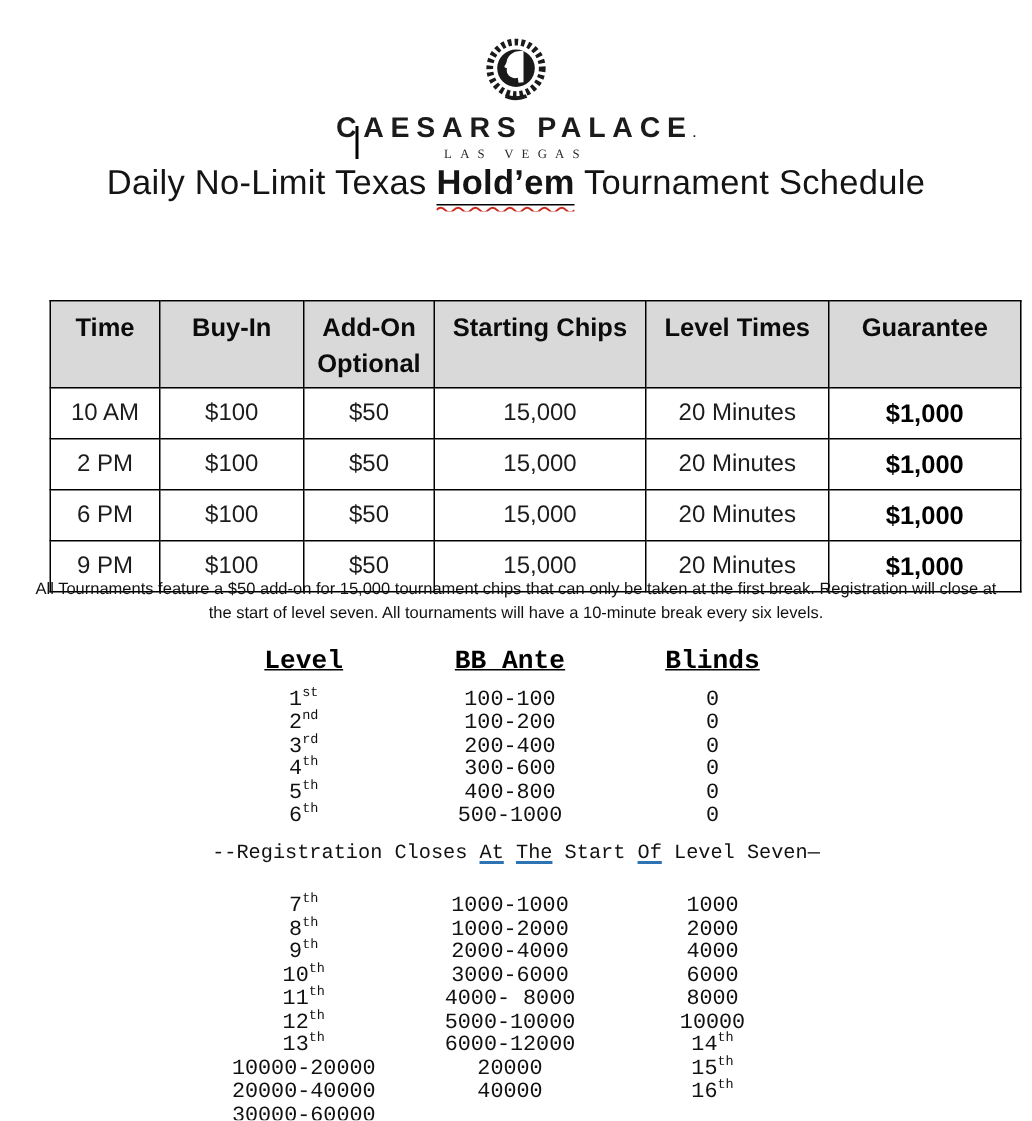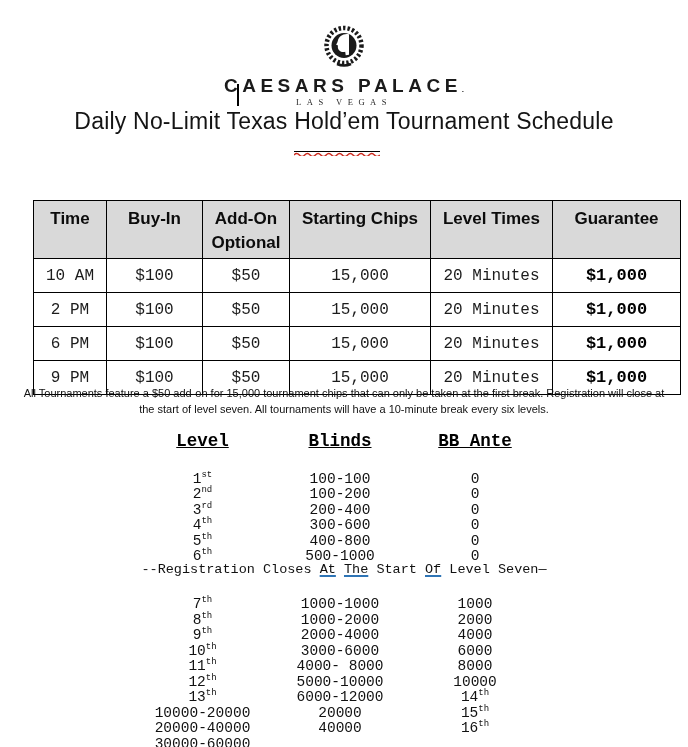--- a/index.html
+++ b/index.html
@@ -18,48 +18,48 @@
   }
   .brand .tm-dot { font-size:8px; letter-spacing:0; vertical-align:baseline; }
   .location { margin-top:0px; font-size:8.5px; letter-spacing:5.5px; color:#2a2a2a; font-family:"Liberation Serif", serif; }
   .caret { position:absolute; left:237px; top:84px; width:2px; height:22px; background:#000; }
 
   
   .doc-title {
     position:absolute; top:108px; left:0; width:100%; text-align:center;
     font-size:23px; font-weight:400; color:#141414; letter-spacing:0.2px;
   }
-  .misspell { position:relative; border-bottom:1.5px solid #000; padding-bottom:17px; }
+  .misspell { position:relative; border-bottom:1.5px solid #000; padding-bottom:2px;font-weight:bold; }
   .misspell svg { position:absolute; left:0; bottom:-5px; width:100%; height:4px; }
 
   
   .sched { position:absolute; left:33px; top:200px; border-collapse:collapse; table-layout:fixed; }
   .sched td, .sched th { border:1.5px solid #000; text-align:center; }
   .sched th {
     background:#d9d9d9; font-size:17px; font-weight:700; vertical-align:top;
     padding-top:6px; height:58px; line-height:1.4; color:#0c0c0c;
   }
-  .sched td { height:34px; font-size:16px; vertical-align:middle; color:#1c1c1c;font-family:Liberation Mono, monospace; }
+  .sched td { height:34px; font-size:16px; vertical-align:middle; color:#1c1c1c; }
   .sched td.big { font-size:17px; font-weight:700; color:#000; }
 
   
   .note {
     position:absolute; top:385px; left:0; width:100%; text-align:center;
     font-size:11px; line-height:16px; color:#111;
   }
 
   
   .serif { font-family:Liberation Mono, monospace; }
   .bgrid { position:absolute; left:0; width:688px; }
   .bgrid .grid-inner { display:grid; grid-template-columns:145px 130px 140px; margin-left:130px; }
   .bhead { top:431px; }
   .bhead .cell { font-size:17.5px; font-weight:700; text-decoration:underline; text-align:center; color:#000; }
   .brows .grid-inner { grid-auto-rows:15.4px; }
   .brows .cell { font-size:14.5px; line-height:15.4px; text-align:center; color:#111; }
-  .b-early { top:472px; }
+  .b-early { top:460px; }
   .b-late  { top:597px; }
   .b-late .grid-inner { grid-auto-rows:15.5px; }
   .b-late .cell { line-height:15.5px; }
   sup { font-size:9px; vertical-align:super; line-height:0; }
 
   .reg-note {
     position:absolute; top:562px; left:0; width:100%; text-align:center;
     font-size:13.5px; color:#111;
   }
   .gram { color:#111; text-decoration:underline; text-decoration-color:#2e74b5; text-decoration-thickness:1.5px; text-underline-offset:2px; }
@@ -136,22 +136,22 @@
       <td class="big">$1,000</td>
     </tr>
   </tbody>
     </table>
 
   <div class="note"><span>All Tournaments feature a $50 add-on for 15,000 tournament chips that can only be taken at the first break. Registration will close at</span><br><span>the start of level seven. All tournaments will have a 10-minute break every six levels.</span></div>
 
   <div class="bgrid bhead serif">
     <div class="grid-inner">
       <div class="cell">Level</div>
+      <div class="cell">BB Ante</div>
       <div class="cell">Blinds</div>
-      <div class="cell">BB Ante</div>
     </div>
   </div>
 
   <div class="bgrid brows b-early serif">
     <div class="grid-inner">
       <div class="cell"><span>1</span><sup>st</sup></div>
       <div class="cell">100-100</div>
       <div class="cell">0</div>
       <div class="cell"><span>2</span><sup>nd</sup></div>
       <div class="cell">100-200</div>

